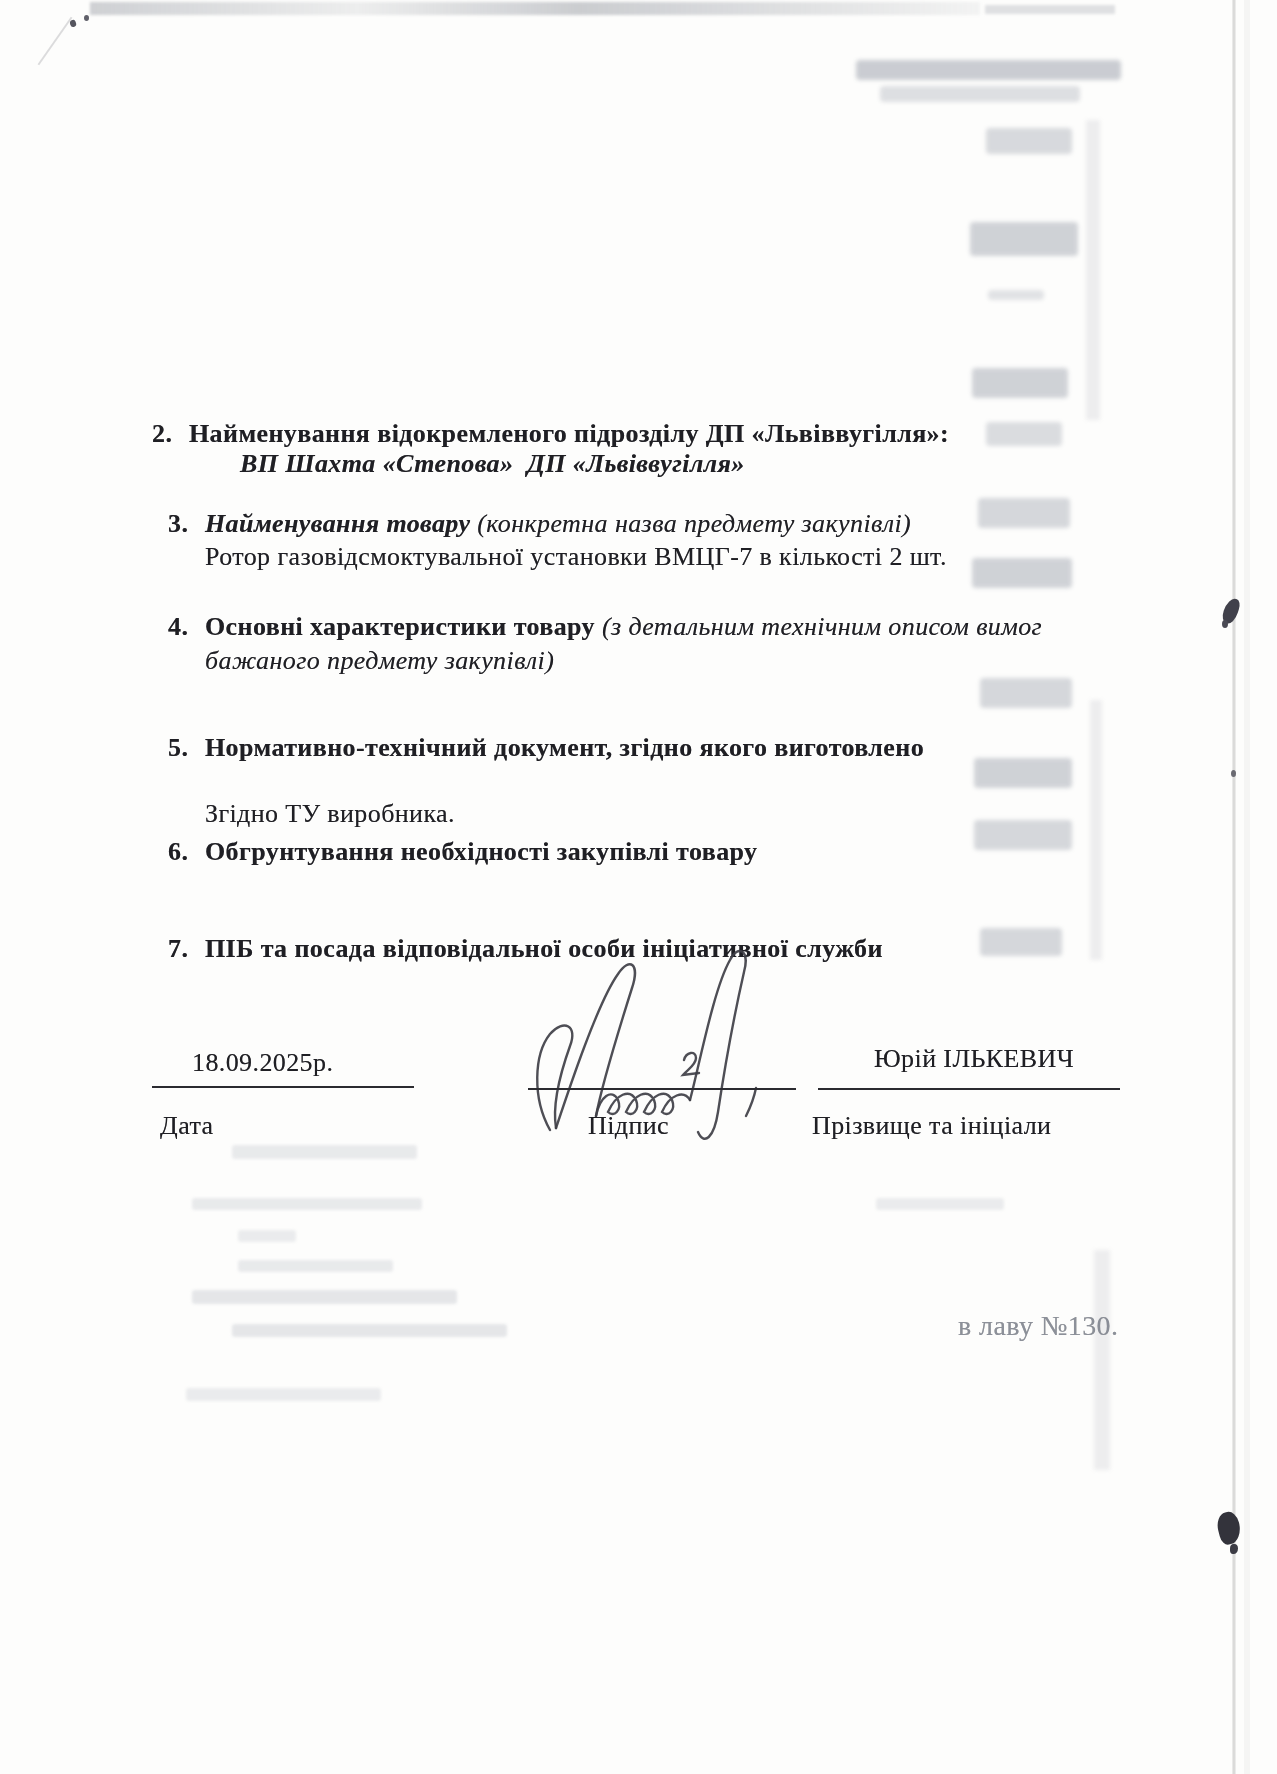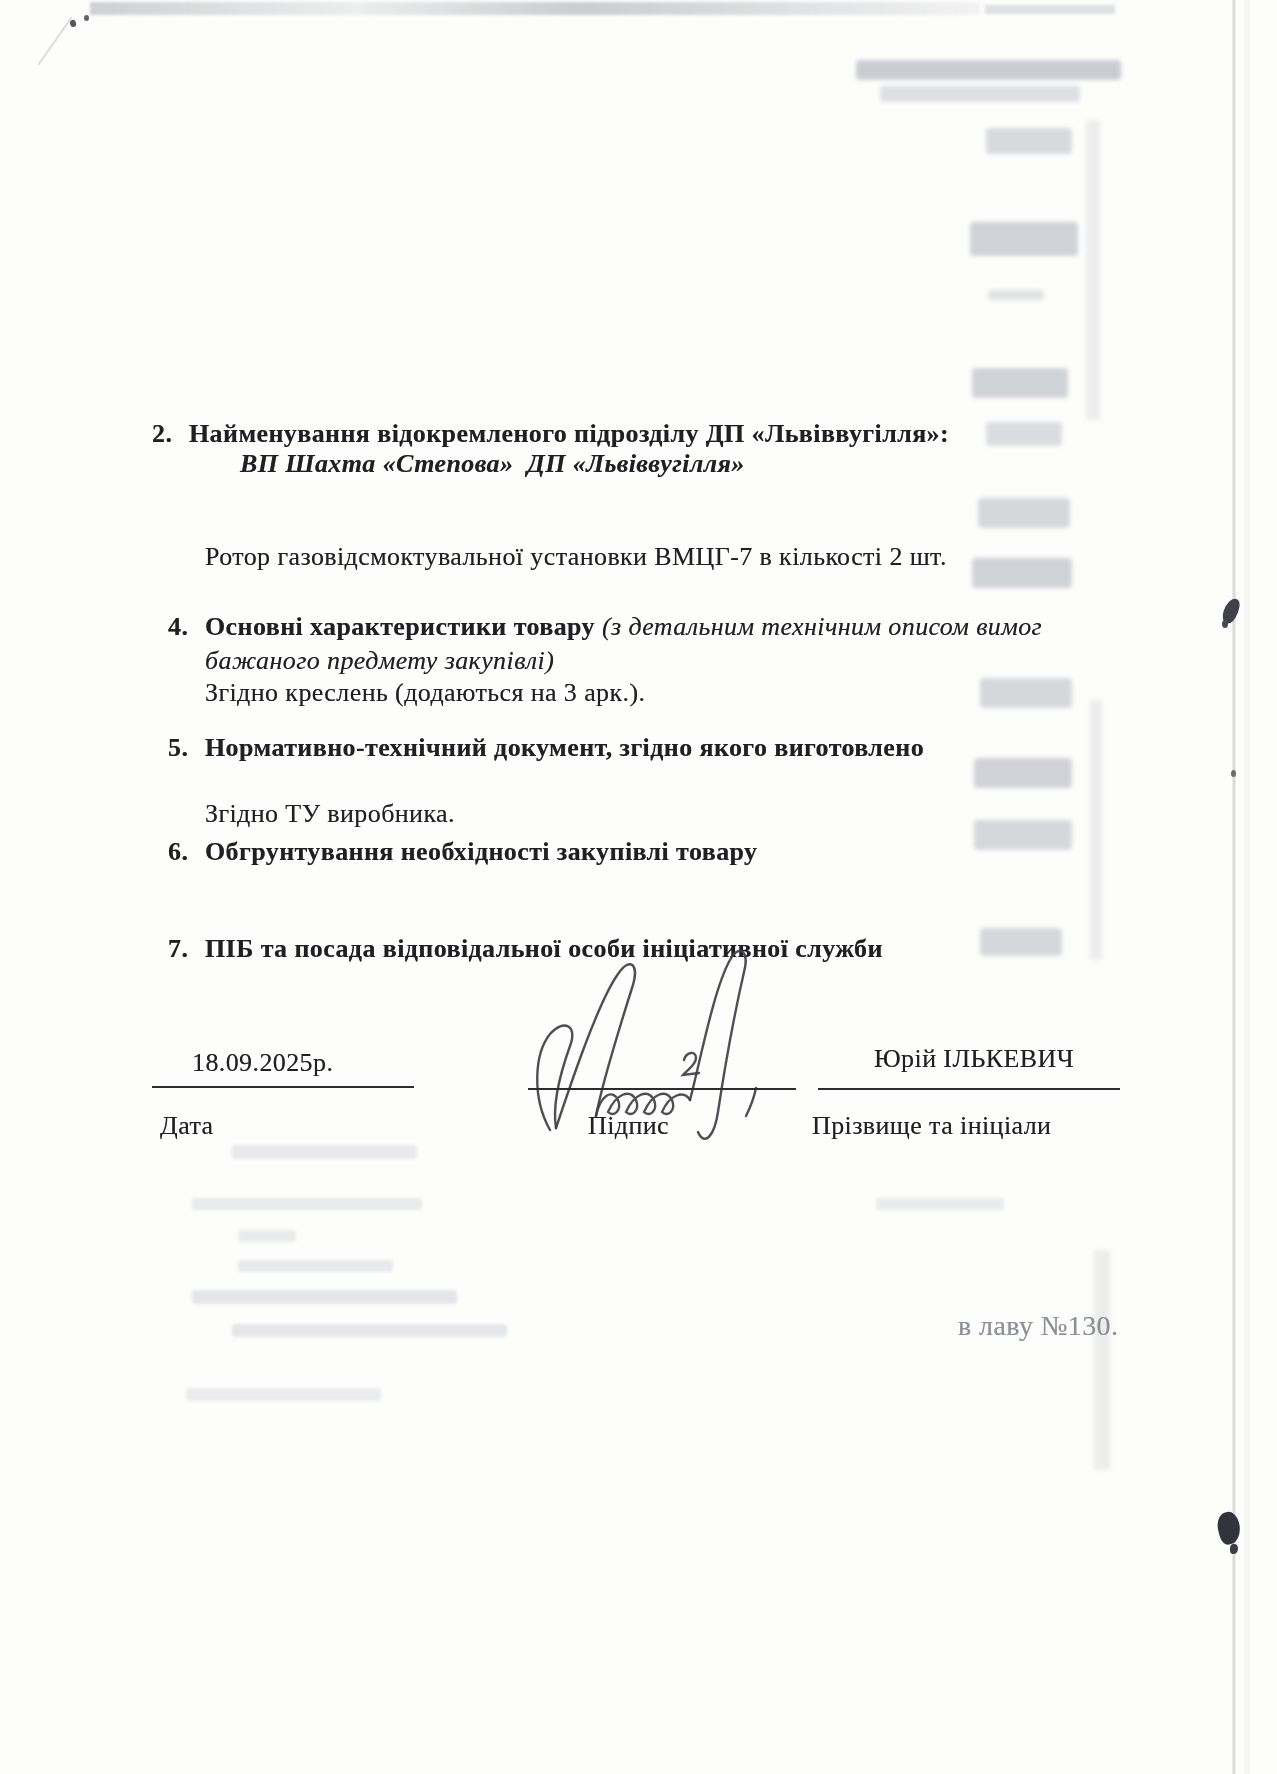--- a/index.html
+++ b/index.html
@@ -86,27 +86,29 @@
   <div class="ghostline" style="left:186px;top:1388px;width:195px;height:13px;opacity:.18;"></div>
   <div class="ghost-text" style="left:958px;top:1310px;">в лаву №130.</div>
 
 
 
   <div class="line" style="top:419px;left:152px;">
     <span class="num">2.</span><span class="b">Найменування відокремленого підрозділу ДП «Львіввугілля»:</span>
   </div>
   <div class="line b i keep-space" style="top:449px;left:240px;">ВП Шахта «Степова»  ДП «Львіввугілля»</div>
 
+  <div class="line" style="top:509px;left:168px;">
+    <span class="num">3.</span><span class="b i">Найменування товару </span><span class="i">(конкретна назва предмету закупівлі)</span>
+  </div>
   <div class="line" style="top:542px;left:205px;">Ротор газовідсмоктувальної установки ВМЦГ-7 в кількості 2 шт.</div>
 
   <div class="line" style="top:612px;left:168px;">
     <span class="num">4.</span><span class="b">Основні характеристики товару </span><span class="i">(з детальним технічним описом вимог</span>
   </div>
   <div class="line i" style="top:646px;left:205px;">бажаного предмету закупівлі)</div>
-  <div class="line" style="top:678px;left:205px;">Згідно креслень (додаються на 3 арк.).</div>
 
   <div class="line" style="top:733px;left:168px;">
     <span class="num">5.</span><span class="b">Нормативно-технічний документ, згідно якого виготовлено</span>
   </div>
   <div class="line" style="top:799px;left:205px;">Згідно ТУ виробника.</div>
 
   <div class="line" style="top:837px;left:168px;">
     <span class="num">6.</span><span class="b">Обгрунтування необхідності закупівлі товару</span>
   </div>
 

